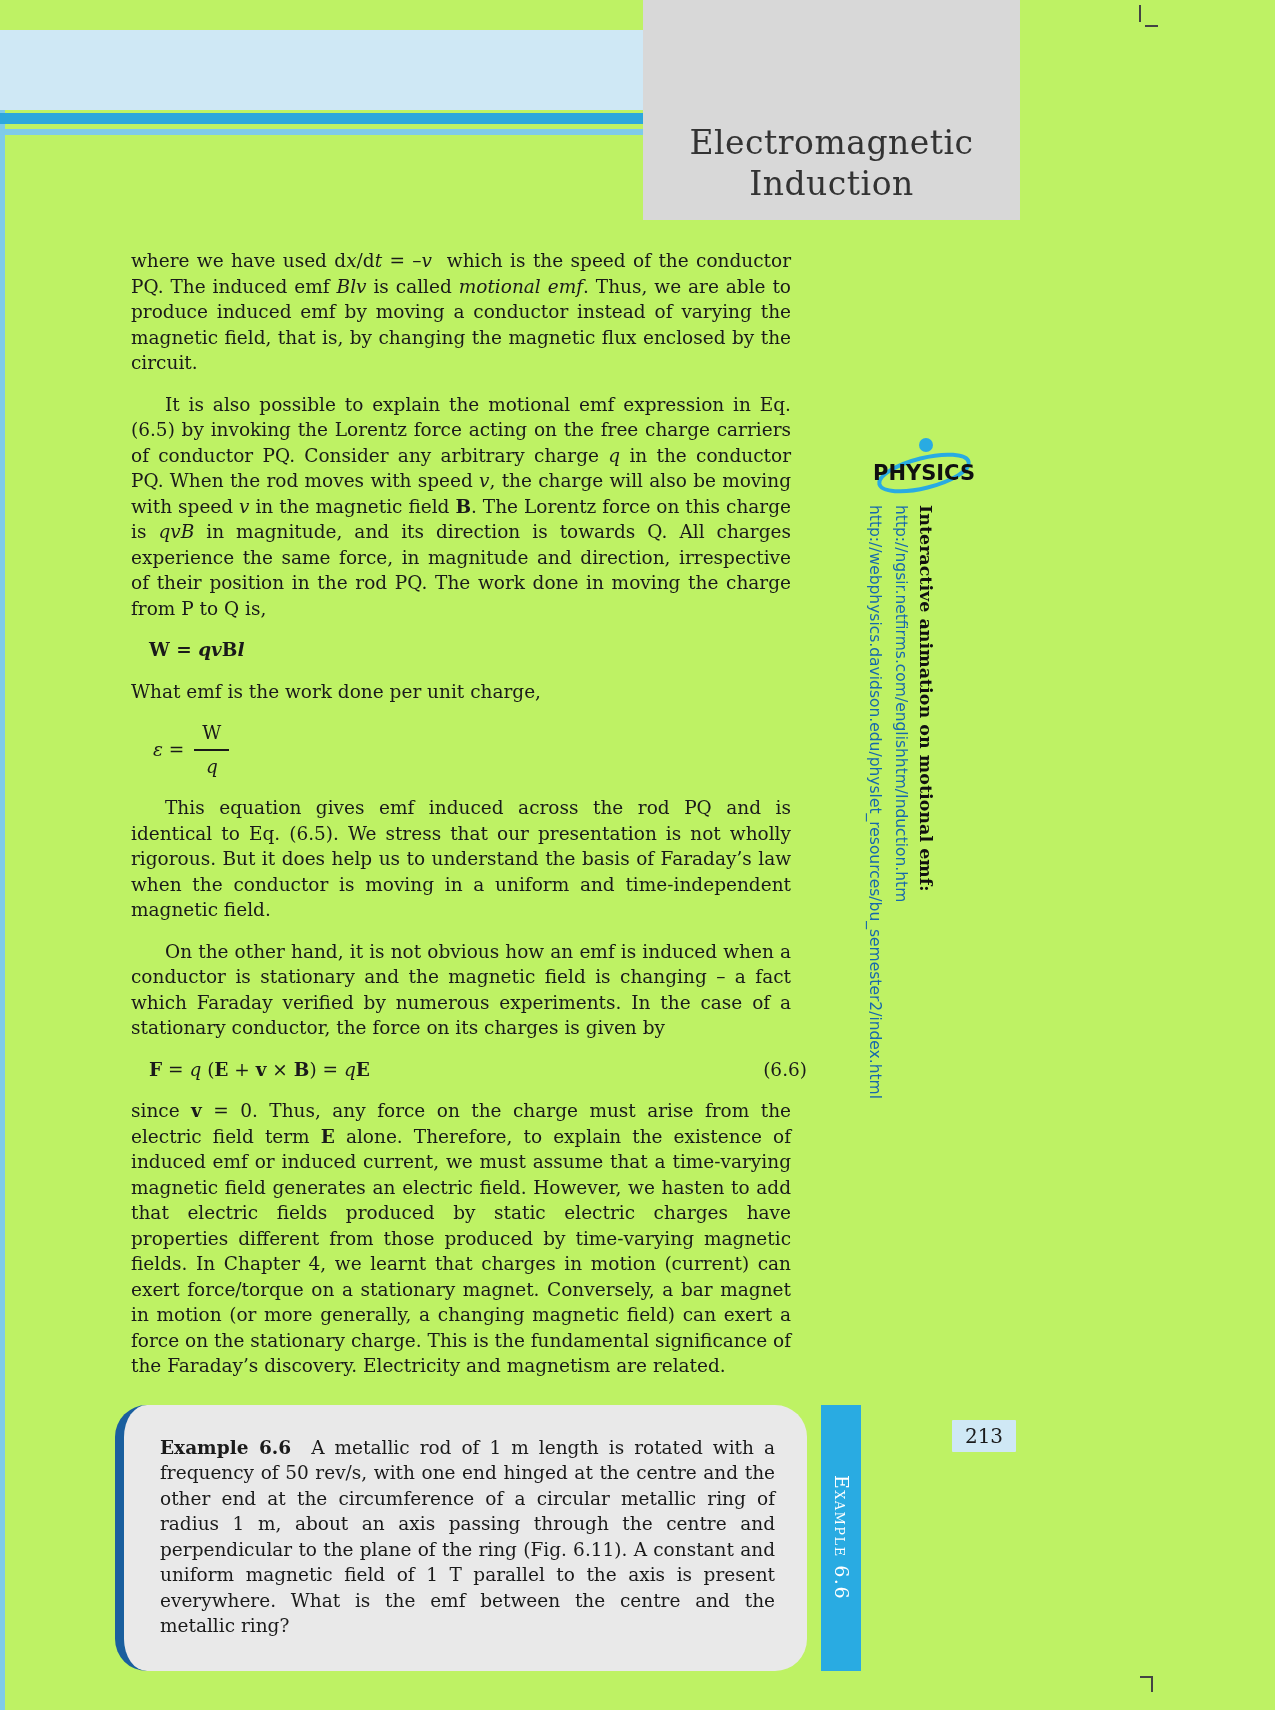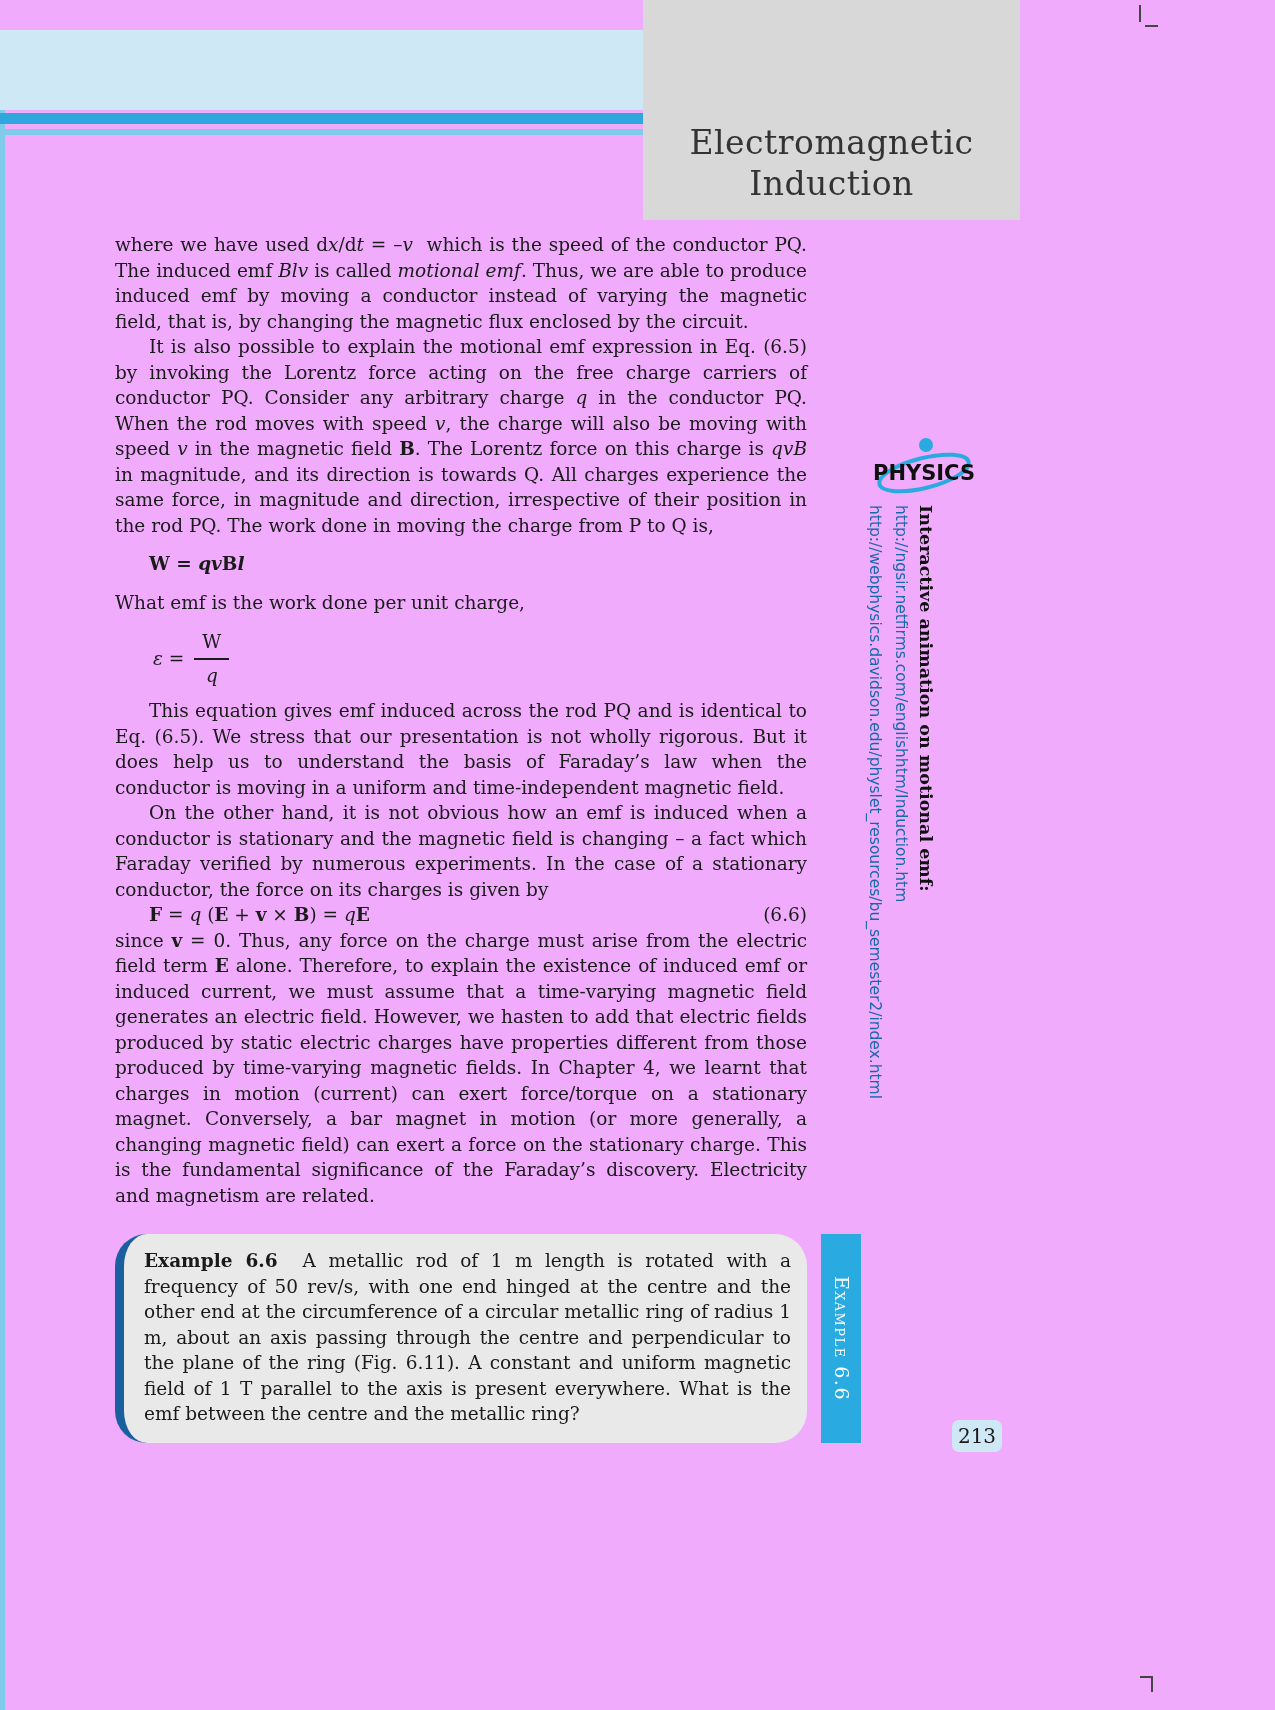--- a/index.html
+++ b/index.html
@@ -1,36 +1,36 @@
 <!DOCTYPE html>
 <html><head>
 <meta charset="utf-8">
 <title>Electromagnetic Induction — p.213</title>
 <style>
   html,body{margin:0;padding:0;background:#ffffff;}
-  .page{position:relative;width:1275px;height:1710px;background:#f0abfc;
+  .page{position:relative;width:1275px;height:1710px;background:#bef264;
         font-family:"DejaVu Serif",serif;color:#1a1a1a;overflow:hidden;}
 
   
   .left-edge{position:absolute;left:0;top:30px;width:5px;height:1680px;background:#7fcbe9;}
   .band{position:absolute;left:0;top:30px;width:1020px;height:80px;background:#cfe8f5;}
   .stripe-thick{position:absolute;left:0;top:113px;width:643px;height:11px;background:#2da7dc;}
   .stripe-thin{position:absolute;left:0;top:129px;width:643px;height:6px;background:#7fcbe9;}
   .mark{position:absolute;background:#444;}
 
   
   .title-box{position:absolute;left:643px;top:0;width:377px;height:220px;background:#d8d8d8;
              display:flex;flex-direction:column;justify-content:flex-end;align-items:center;
              padding-bottom:16px;box-sizing:border-box;}
   .title-box .line{font-size:33px;color:#333;letter-spacing:.5px;line-height:41px;}
 
   
   .body-col{position:absolute;left:115px;top:232px;width:692px;
             font-size:18.5px;line-height:25.5px;text-align:justify;}
-  .body-col p{margin:0;}
+  .body-col p{margin:16px;}
   .indent{text-indent:34px;}
   .eq{margin:13px 0 13px 34px;text-align:left;font-weight:bold;}
   .eq-frac{display:flex;align-items:center;margin:14px 0 10px 38px;}
   .frac{display:inline-flex;flex-direction:column;align-items:center;margin-left:10px;}
   .frac .num{padding:0 8px 3px;border-bottom:2px solid #1a1a1a;}
   .frac .den{padding-top:3px;}
   .eq-blv{margin:10px 0 14px 56px;text-align:left;}
   .eq-num-row{display:flex;justify-content:space-between;margin:0 0;}
   .eq-num-row .lhs{margin-left:34px;}
 
@@ -40,22 +40,22 @@
   .example-strip{position:absolute;right:-54px;top:0;bottom:0;width:40px;background:#29abe2;
                  color:#fff;display:flex;align-items:center;justify-content:center;
                  writing-mode:vertical-rl;font-variant:small-caps;font-size:19px;letter-spacing:1.5px;}
 
   
   .physics-logo{position:absolute;left:874px;top:433px;}
   .v-links{position:absolute;left:858px;top:505px;height:660px;writing-mode:vertical-rl;}
   .v-links .heading{font-weight:bold;font-size:17.5px;color:#111;margin-left:6px;}
   .v-links .link{font-family:"DejaVu Sans",sans-serif;font-size:15.5px;color:#1668ad;
                  margin-left:8px;text-decoration:none;display:block;}
-  .page-num{position:absolute;left:952px;top:1420px;width:50px;height:32px;background:#cfe8f5;
-            display:flex;align-items:center;justify-content:center;font-size:20px;border-radius:7px;}
+  .page-num{position:absolute;left:952px;top:1420px;width:64px;height:32px;background:#cfe8f5;
+            display:flex;align-items:center;justify-content:center;font-size:20px;border-radius:1px;}
 </style>
 </head>
 <body>
 
 <div class="page">
 
   <div class="left-edge"></div>
   <div class="band"></div>
   <div class="stripe-thick"></div>
   <div class="stripe-thin"></div>

